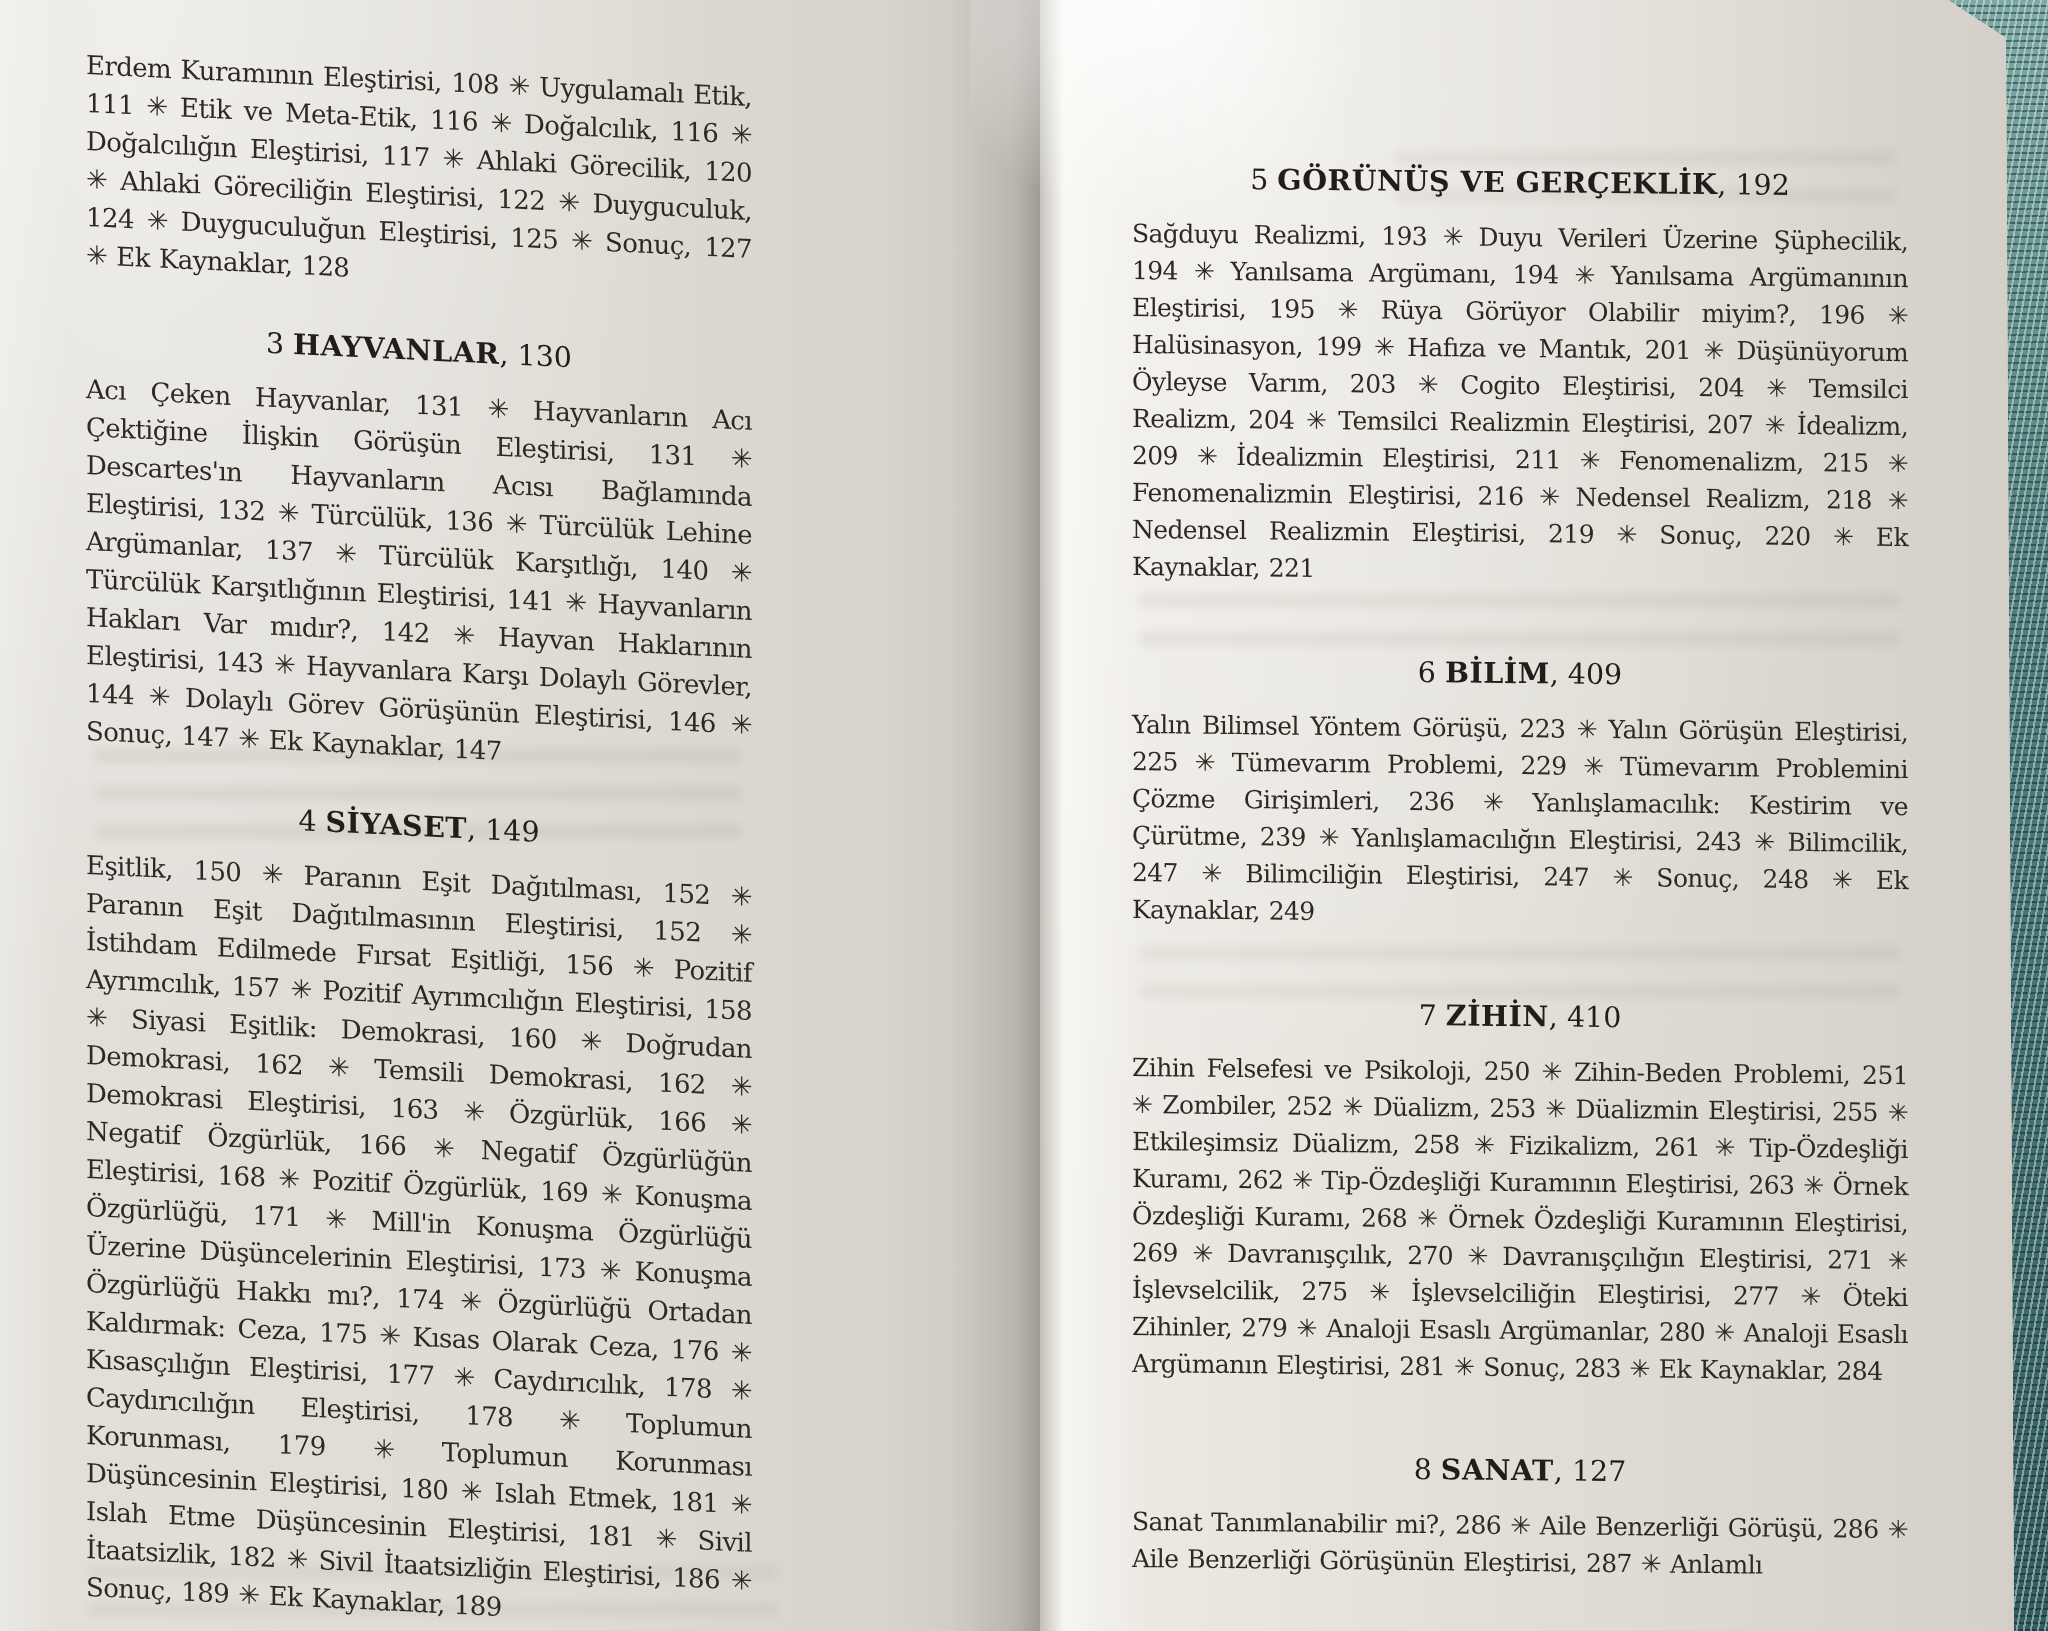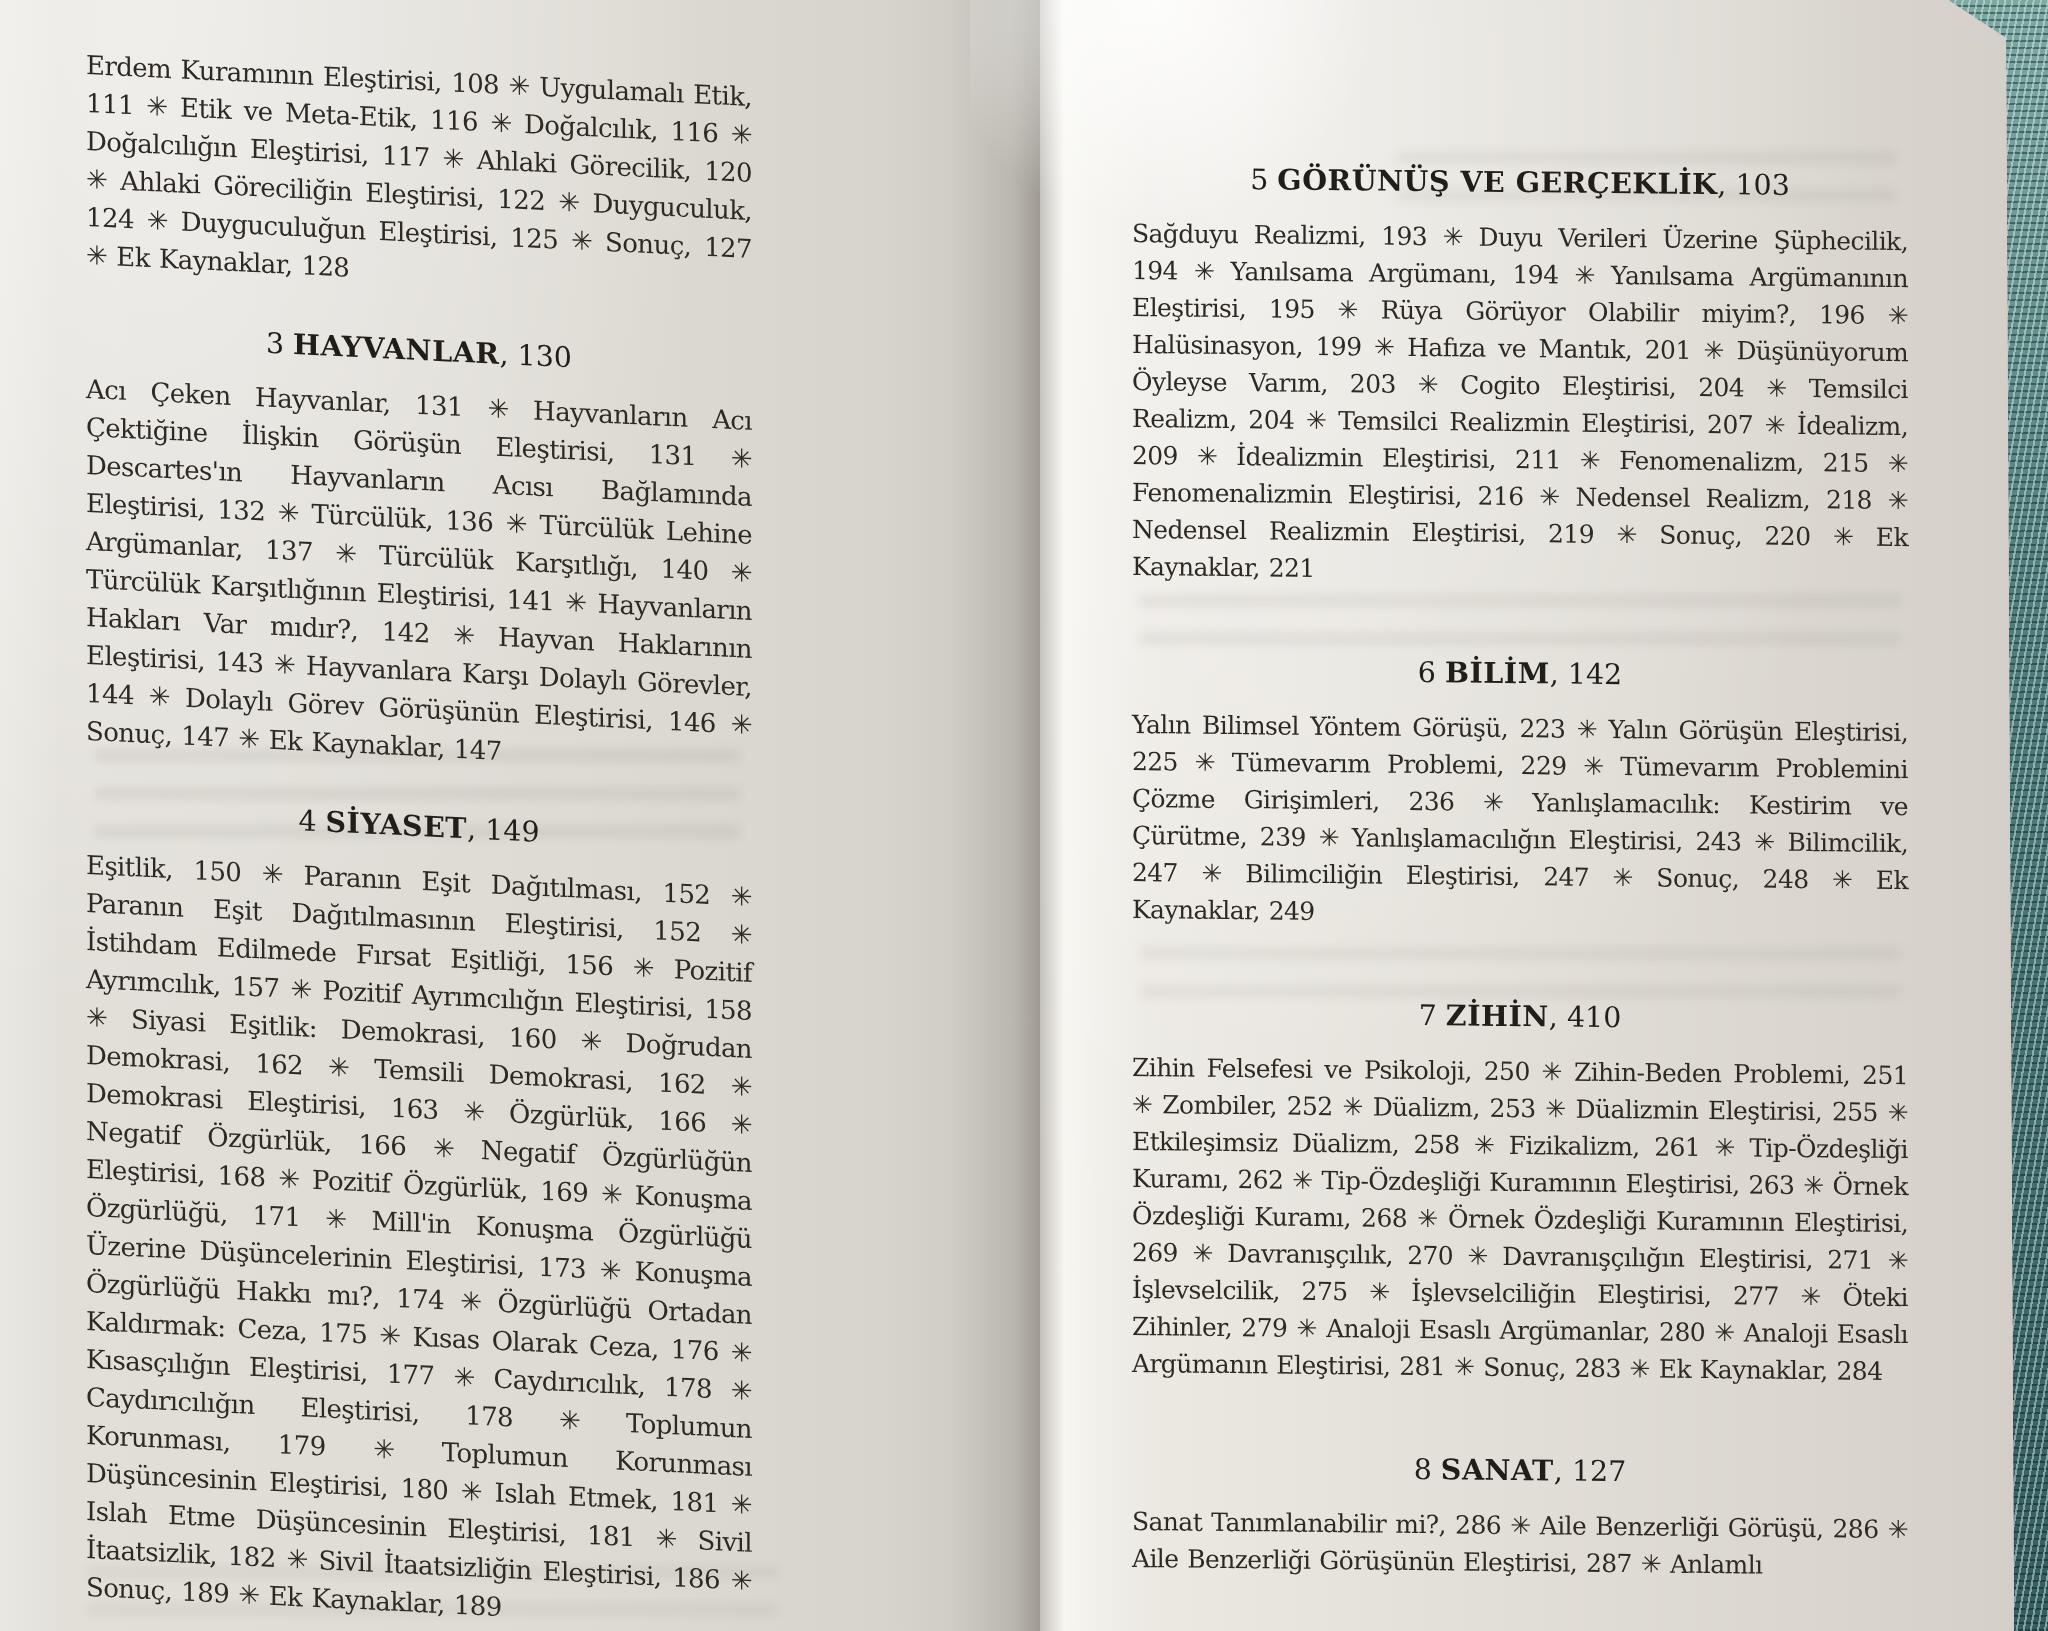--- a/index.html
+++ b/index.html
@@ -84,26 +84,26 @@
       </div>
 
       <div class="chapter">
         <div class="chapter-heading"><span class="ch-num">4</span><span class="ch-title">SİYASET</span><span class="ch-page">, 149</span></div>
         <p class="toc-par">Eşitlik, 150 ✳ Paranın Eşit Dağıtılması, 152 ✳ Paranın Eşit Dağıtılmasının Eleştirisi, 152 ✳ İstihdam Edilmede Fırsat Eşitliği, 156 ✳ Pozitif Ayrımcılık, 157 ✳ Pozitif Ayrımcılığın Eleştirisi, 158 ✳ Siyasi Eşitlik: Demokrasi, 160 ✳ Doğrudan Demokrasi, 162 ✳ Temsili Demokrasi, 162 ✳ Demokrasi Eleştirisi, 163 ✳ Özgürlük, 166 ✳ Negatif Özgürlük, 166 ✳ Negatif Özgürlüğün Eleştirisi, 168 ✳ Pozitif Özgürlük, 169 ✳ Konuşma Özgürlüğü, 171 ✳ Mill'in Konuşma Özgürlüğü Üzerine Düşüncelerinin Eleştirisi, 173 ✳ Konuşma Özgürlüğü Hakkı mı?, 174 ✳ Özgürlüğü Ortadan Kaldırmak: Ceza, 175 ✳ Kısas Olarak Ceza, 176 ✳ Kısasçılığın Eleştirisi, 177 ✳ Caydırıcılık, 178 ✳ Caydırıcılığın Eleştirisi, 178 ✳ Toplumun Korunması, 179 ✳ Toplumun Korunması Düşüncesinin Eleştirisi, 180 ✳ Islah Etmek, 181 ✳ Islah Etme Düşüncesinin Eleştirisi, 181 ✳ Sivil İtaatsizlik, 182 ✳ Sivil İtaatsizliğin Eleştirisi, 186 ✳ Sonuç, 189 ✳ Ek Kaynaklar, 189</p>
       </div>
     </div>
 
     <div class="text-col text-right">
       <div class="chapter">
-        <div class="chapter-heading"><span class="ch-num">5</span><span class="ch-title">GÖRÜNÜŞ VE GERÇEKLİK</span><span class="ch-page">, 103</span></div>
+        <div class="chapter-heading"><span class="ch-num">5</span><span class="ch-title">GÖRÜNÜŞ VE GERÇEKLİK</span><span class="ch-page">, 192</span></div>
         <p class="toc-par">Sağduyu Realizmi, 193 ✳ Duyu Verileri Üzerine Şüphecilik, 194 ✳ Yanılsama Argümanı, 194 ✳ Yanılsama Argümanının Eleştirisi, 195 ✳ Rüya Görüyor Olabilir miyim?, 196 ✳ Halüsinasyon, 199 ✳ Hafıza ve Mantık, 201 ✳ Düşünüyorum Öyleyse Varım, 203 ✳ Cogito Eleştirisi, 204 ✳ Temsilci Realizm, 204 ✳ Temsilci Realizmin Eleştirisi, 207 ✳ İdealizm, 209 ✳ İdealizmin Eleştirisi, 211 ✳ Fenomenalizm, 215 ✳ Fenomenalizmin Eleştirisi, 216 ✳ Nedensel Realizm, 218 ✳ Nedensel Realizmin Eleştirisi, 219 ✳ Sonuç, 220 ✳ Ek Kaynaklar, 221</p>
       </div>
 
       <div class="chapter">
-        <div class="chapter-heading"><span class="ch-num">6</span><span class="ch-title">BİLİM</span><span class="ch-page">, 142</span></div>
+        <div class="chapter-heading"><span class="ch-num">6</span><span class="ch-title">BİLİM</span><span class="ch-page">, 409</span></div>
         <p class="toc-par">Yalın Bilimsel Yöntem Görüşü, 223 ✳ Yalın Görüşün Eleştirisi, 225 ✳ Tümevarım Problemi, 229 ✳ Tümevarım Problemini Çözme Girişimleri, 236 ✳ Yanlışlamacılık: Kestirim ve Çürütme, 239 ✳ Yanlışlamacılığın Eleştirisi, 243 ✳ Bilimcilik, 247 ✳ Bilimciliğin Eleştirisi, 247 ✳ Sonuç, 248 ✳ Ek Kaynaklar, 249</p>
       </div>
 
       <div class="chapter">
         <div class="chapter-heading"><span class="ch-num">7</span><span class="ch-title">ZİHİN</span><span class="ch-page">, 410</span></div>
         <p class="toc-par">Zihin Felsefesi ve Psikoloji, 250 ✳ Zihin-Beden Problemi, 251 ✳ Zombiler, 252 ✳ Düalizm, 253 ✳ Düalizmin Eleştirisi, 255 ✳ Etkileşimsiz Düalizm, 258 ✳ Fizikalizm, 261 ✳ Tip-Özdeşliği Kuramı, 262 ✳ Tip-Özdeşliği Kuramının Eleştirisi, 263 ✳ Örnek Özdeşliği Kuramı, 268 ✳ Örnek Özdeşliği Kuramının Eleştirisi, 269 ✳ Davranışçılık, 270 ✳ Davranışçılığın Eleştirisi, 271 ✳ İşlevselcilik, 275 ✳ İşlevselciliğin Eleştirisi, 277 ✳ Öteki Zihinler, 279 ✳ Analoji Esaslı Argümanlar, 280 ✳ Analoji Esaslı Argümanın Eleştirisi, 281 ✳ Sonuç, 283 ✳ Ek Kaynaklar, 284</p>
       </div>
 
       <div class="chapter">
         <div class="chapter-heading"><span class="ch-num">8</span><span class="ch-title">SANAT</span><span class="ch-page">, 127</span></div>

